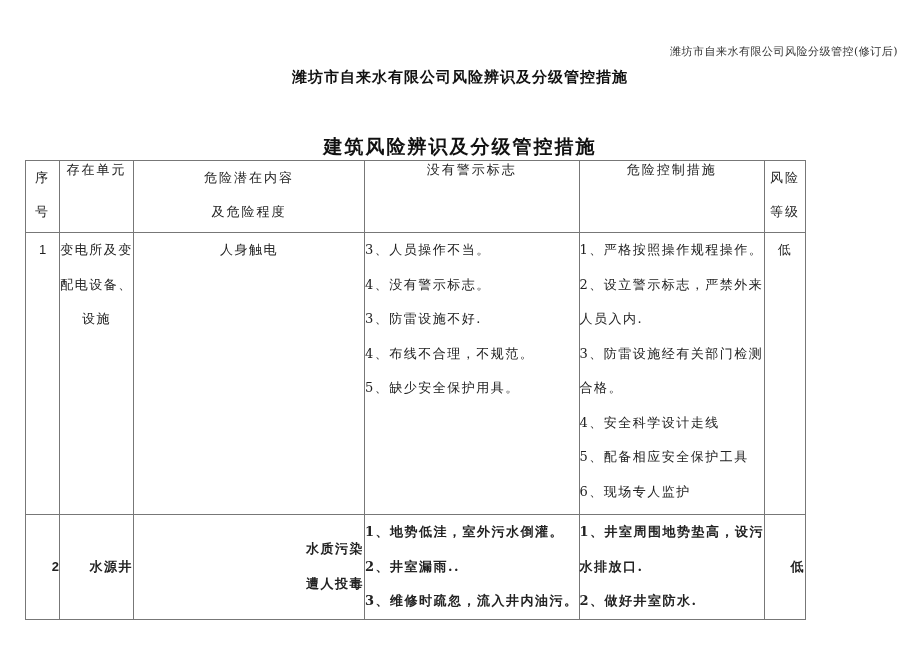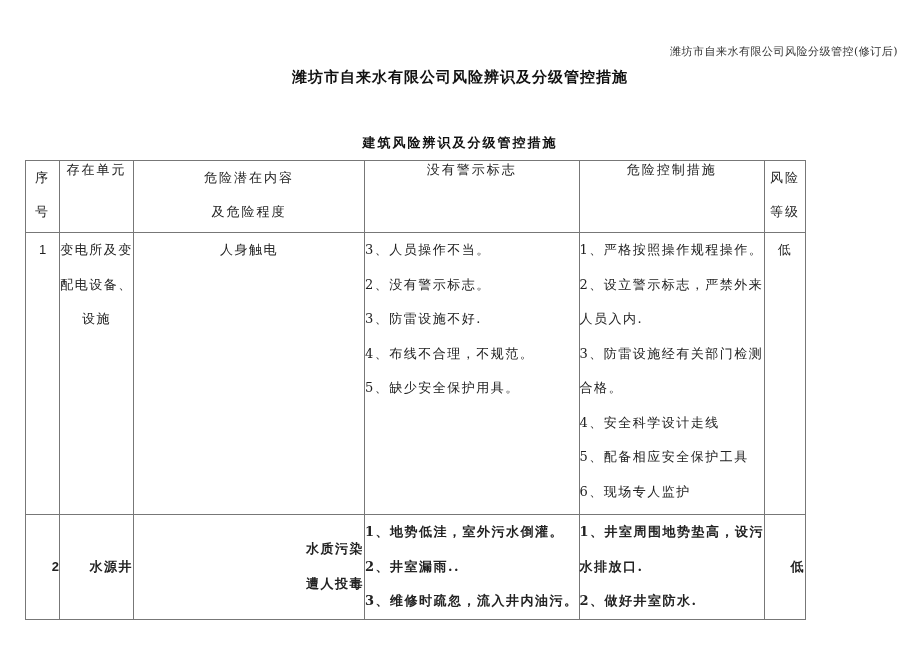--- a/index.html
+++ b/index.html
@@ -2,21 +2,21 @@
 <html><head>
 <meta charset="utf-8">
 <style>
   html, body { margin:0; padding:0; background:#ffffff; }
   body { width:920px; height:651px; position:relative; overflow:hidden;
          font-family:"DejaVu Serif", serif; color:#222; }
   .running-header { position:absolute; top:44px; right:22px; font-size:11px; color:#333; letter-spacing:0.5px; }
   .doc-title { position:absolute; top:68px; left:0; width:920px; text-align:center;
                font-family:"DejaVu Sans", sans-serif; font-size:15px; font-weight:bold; letter-spacing:1px; color:#111; }
   .sec-title { position:absolute; top:134px; left:0; width:920px; text-align:center;
-               font-size:13px; font-weight:bold; letter-spacing:2px; color:#111; }
+               font-size:19px; font-weight:bold; letter-spacing:2px; color:#111; }
   table.risk { position:absolute; left:25px; top:160px; border-collapse:collapse; table-layout:fixed; }
   table.risk td { border:1px solid #777; vertical-align:top; font-size:13px; padding:0; }
   .hdr td { height:71px; vertical-align:middle; text-align:center; letter-spacing:2px; }
   .hdr .two { line-height:34px; }
   .num { font-family:"Liberation Sans", sans-serif; font-size:14px; text-align:center; }
   .cell-lines div { height:34.5px; line-height:34.5px; white-space:nowrap; letter-spacing:1.5px; }
   .center { text-align:center; }
   .row1 td { height:272px; }
   .row2 td { height:102px;font-weight:bold; }
   .row1 .num { padding-top:9px; }
@@ -64,21 +64,21 @@
     <td class="cell-lines center">
       <div>变电所及变</div>
       <div>配电设备、</div>
       <div>设施</div>
     </td>
     <td class="cell-lines center">
       <div>人身触电</div>
     </td>
     <td class="cell-lines">
       <div>3、人员操作不当。</div>
-      <div>2、没有警示标志。</div>
+      <div>4、没有警示标志。</div>
       <div>3、防雷设施不好.</div>
       <div>4、布线不合理，不规范。</div>
       <div>5、缺少安全保护用具。</div>
     </td>
     <td class="cell-lines">
       <div>1、严格按照操作规程操作。</div>
       <div>2、设立警示标志，严禁外来</div>
       <div>人员入内.</div>
       <div>3、防雷设施经有关部门检测</div>
       <div>合格。</div>

